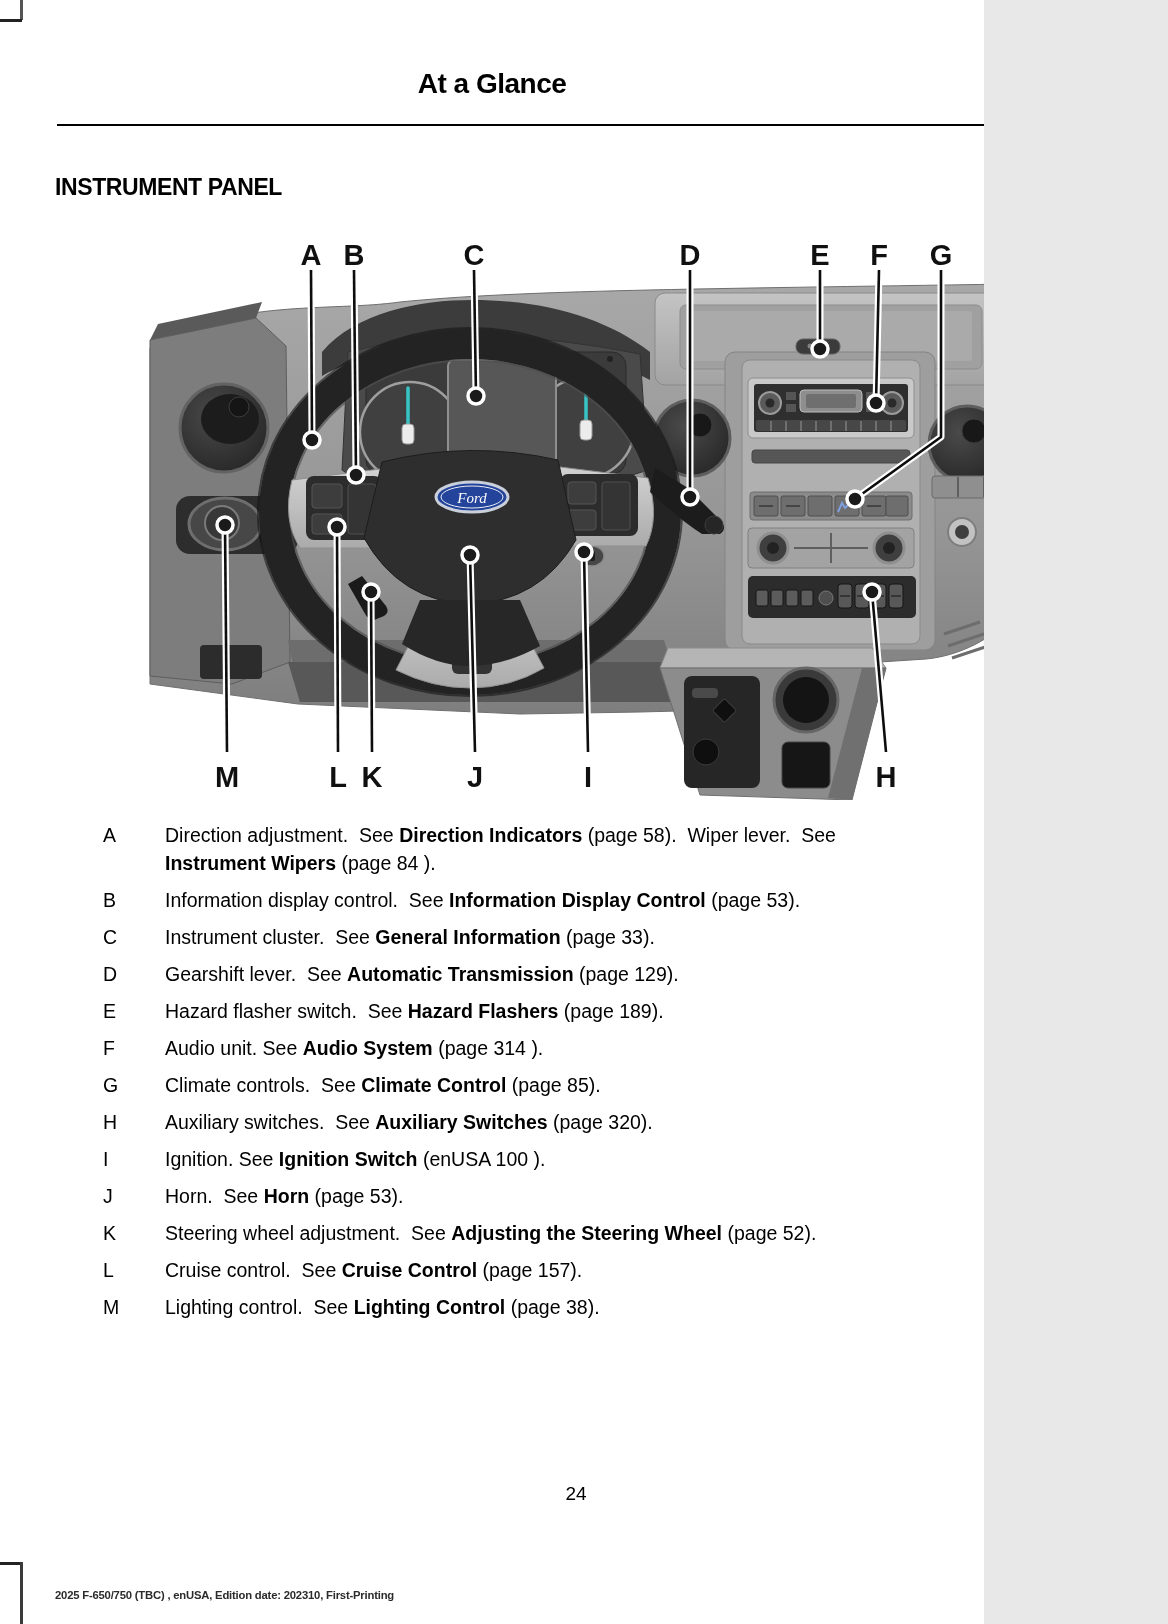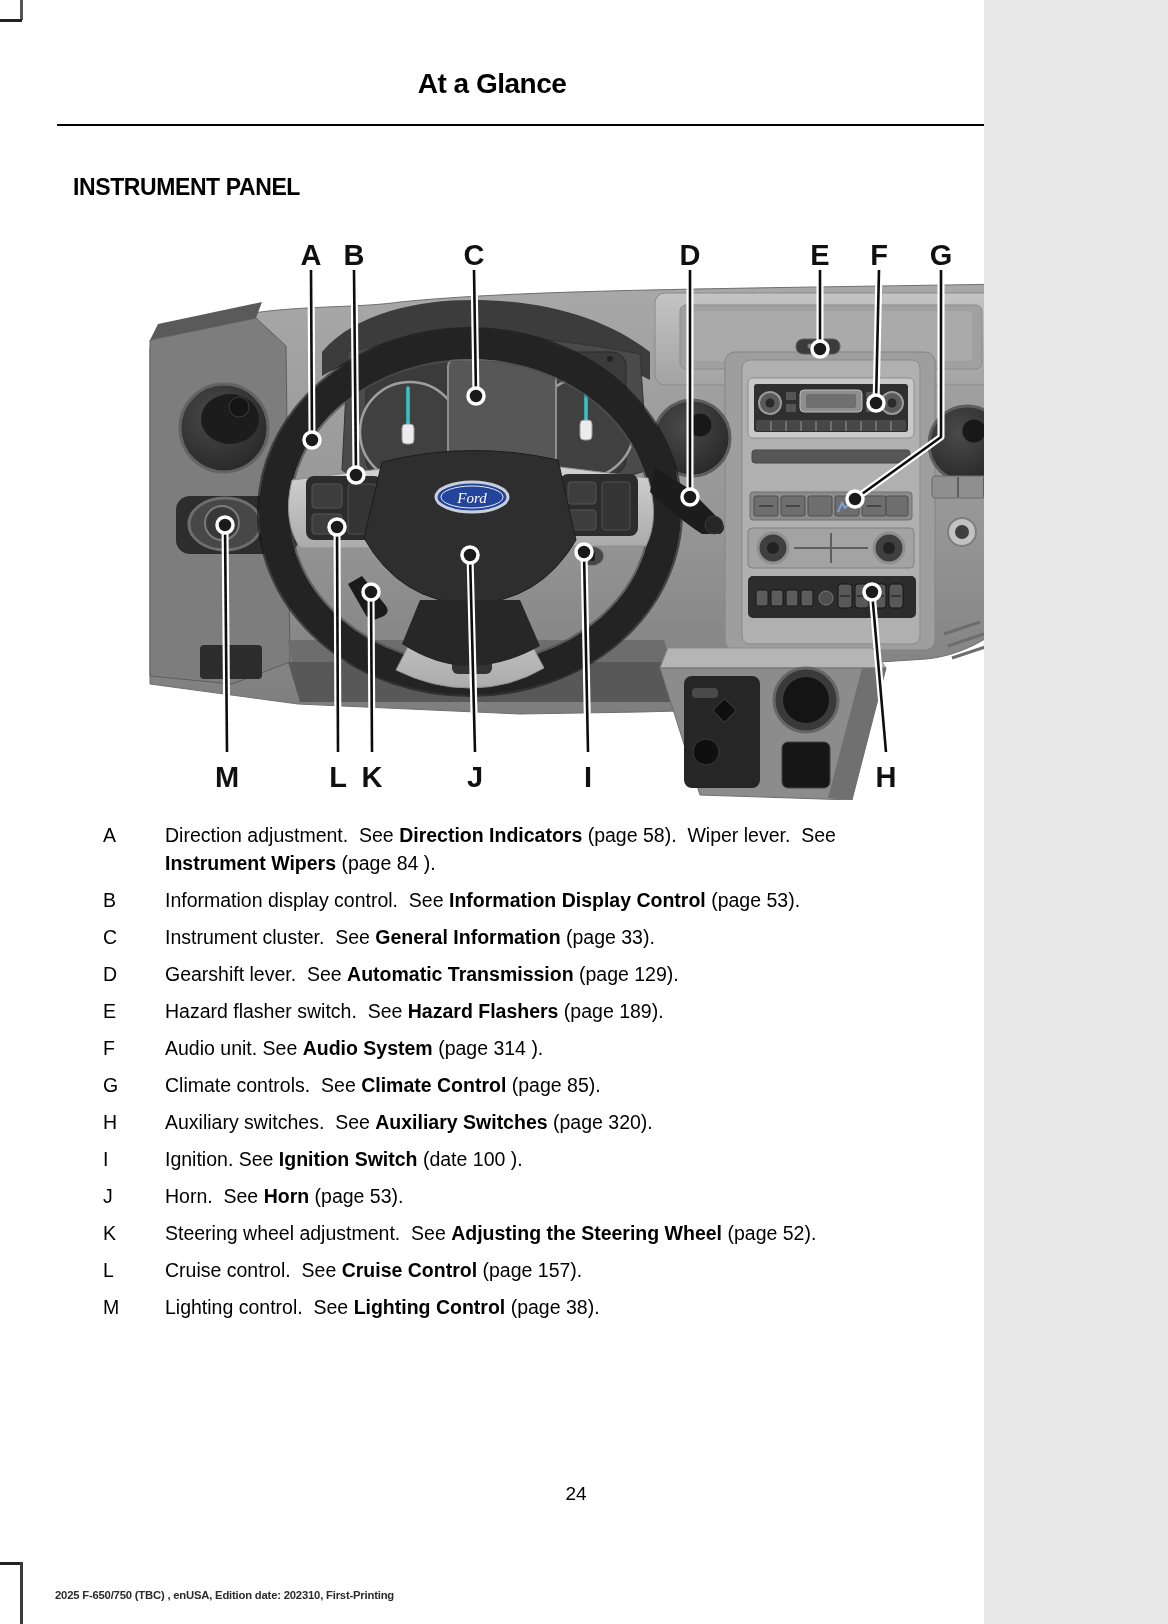--- a/index.html
+++ b/index.html
@@ -2,21 +2,21 @@
 <html><head>
 <meta charset="utf-8">
 <style>
   html,body{margin:0;padding:0;background:#e8e8e8;}
   .page{position:relative;width:984px;height:1624px;background:#ffffff;overflow:hidden;
         font-family:"Liberation Sans",sans-serif;color:#000;}
   .hdr-title{position:absolute;top:68px;left:0;width:100%;text-align:center;
              font-size:28px;font-weight:bold;letter-spacing:-0.5px;}
   .hdr-rule{position:absolute;top:124px;left:57px;width:1043px;height:0;
             border-top:2.5px solid #000;}
-  .sec-title{position:absolute;top:174px;left:73px;font-size:23px;font-weight:bold;
+  .sec-title{position:absolute;top:174px;left:55px;font-size:23px;font-weight:bold;
              letter-spacing:-0.4px;}
   .figure-wrap{position:absolute;left:145px;top:240px;width:880px;height:560px;}
   .legend{position:absolute;left:0;top:821px;width:1040px;}
   .lrow{display:flex;align-items:flex-start;padding-left:103px;margin-bottom:9px;
         font-size:19.5px;line-height:28px;}
   .lltr{width:62px;flex:0 0 62px;}
   .ltxt{flex:1;max-width:860px;white-space:pre-wrap;}
   .ltxt .b{font-weight:bold;}
   .pagenum{position:absolute;top:1483px;left:0;width:1152px;text-align:center;font-size:19px;}
   .footer{position:absolute;left:55px;top:1589px;font-size:11.5px;font-weight:bold;
@@ -382,21 +382,21 @@
       <div class="lrow">
         <div class="lltr">G</div>
         <div class="ltxt"><span>Climate controls.  See </span><span class="b">Climate Control</span><span> (page 85).</span></div>
       </div>
       <div class="lrow">
         <div class="lltr">H</div>
         <div class="ltxt"><span>Auxiliary switches.  See </span><span class="b">Auxiliary Switches</span><span> (page 320).</span></div>
       </div>
       <div class="lrow">
         <div class="lltr">I</div>
-        <div class="ltxt"><span>Ignition. See </span><span class="b">Ignition Switch</span><span> (date 100 ).</span></div>
+        <div class="ltxt"><span>Ignition. See </span><span class="b">Ignition Switch</span><span> (enUSA 100 ).</span></div>
       </div>
       <div class="lrow">
         <div class="lltr">J</div>
         <div class="ltxt"><span>Horn.  See </span><span class="b">Horn</span><span> (page 53).</span></div>
       </div>
       <div class="lrow">
         <div class="lltr">K</div>
         <div class="ltxt"><span>Steering wheel adjustment.  See </span><span class="b">Adjusting the Steering Wheel</span><span> (page 52).</span></div>
       </div>
       <div class="lrow">

